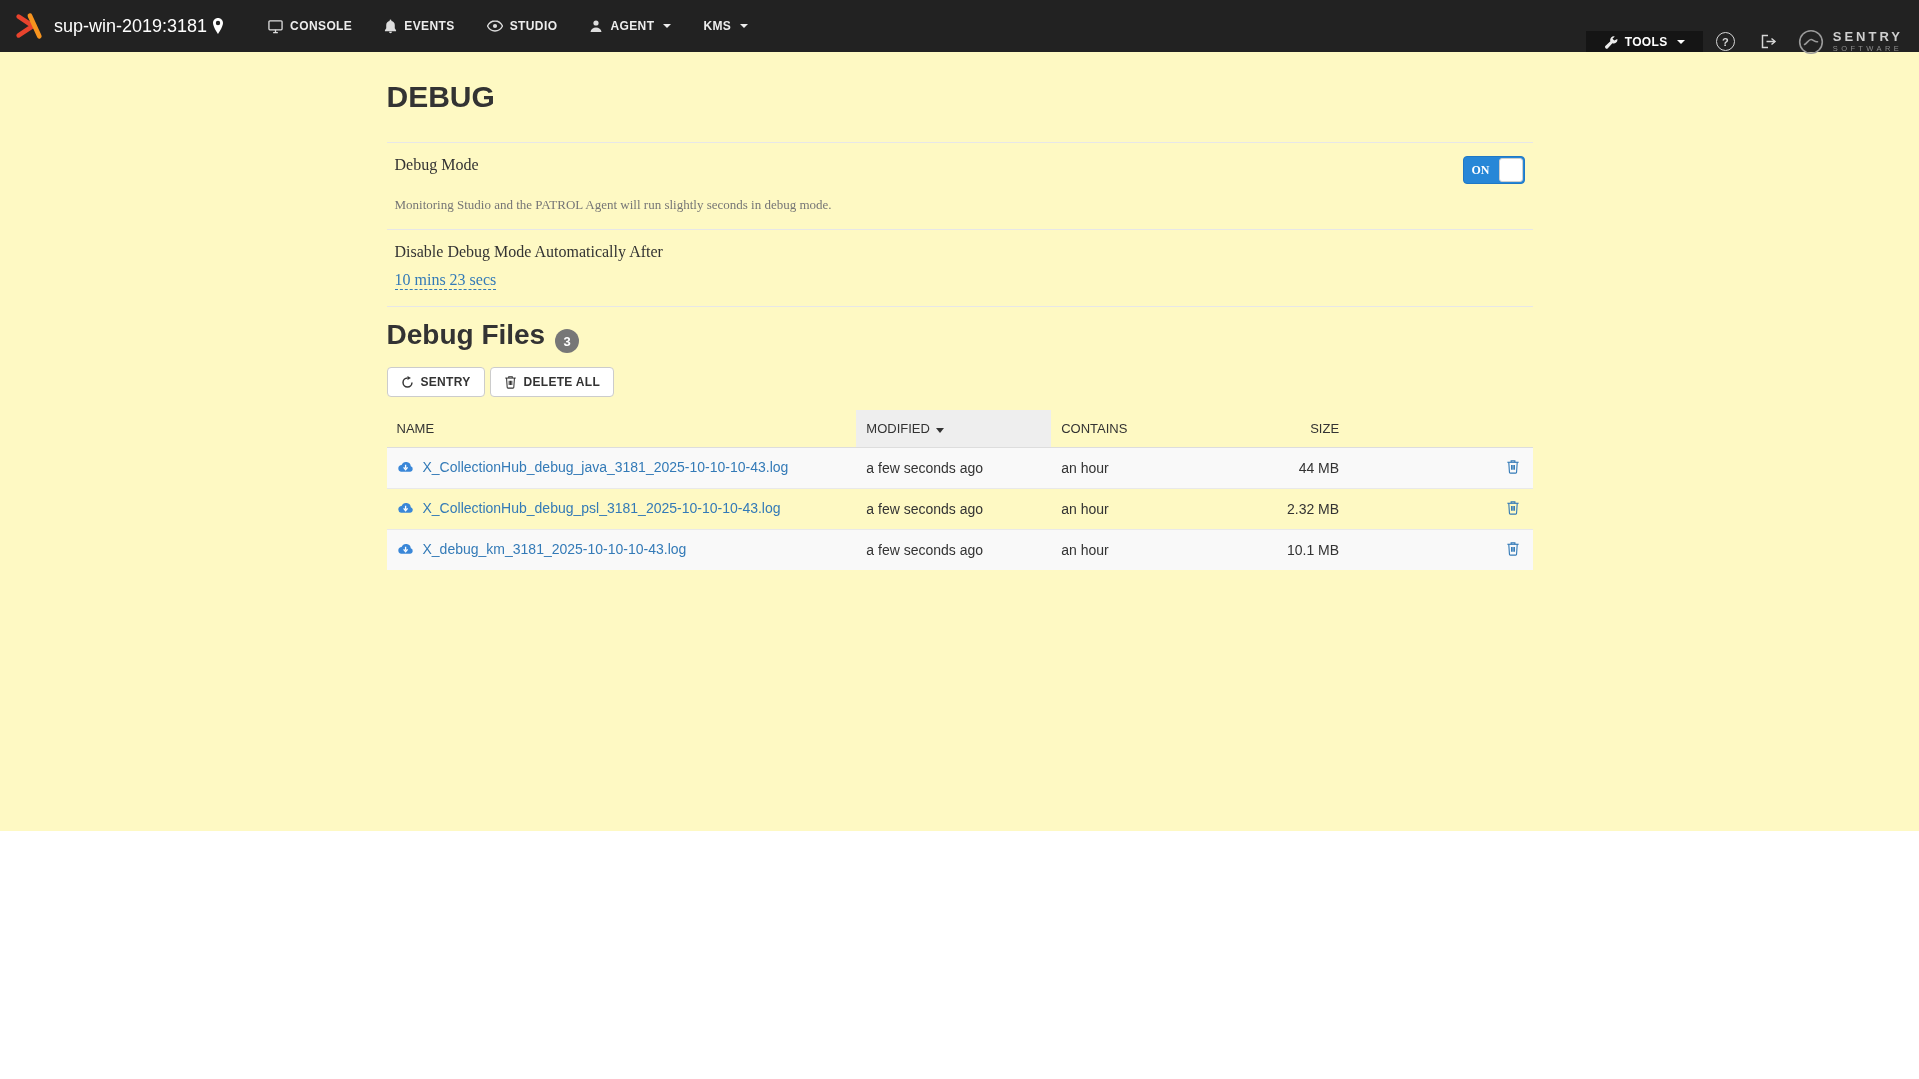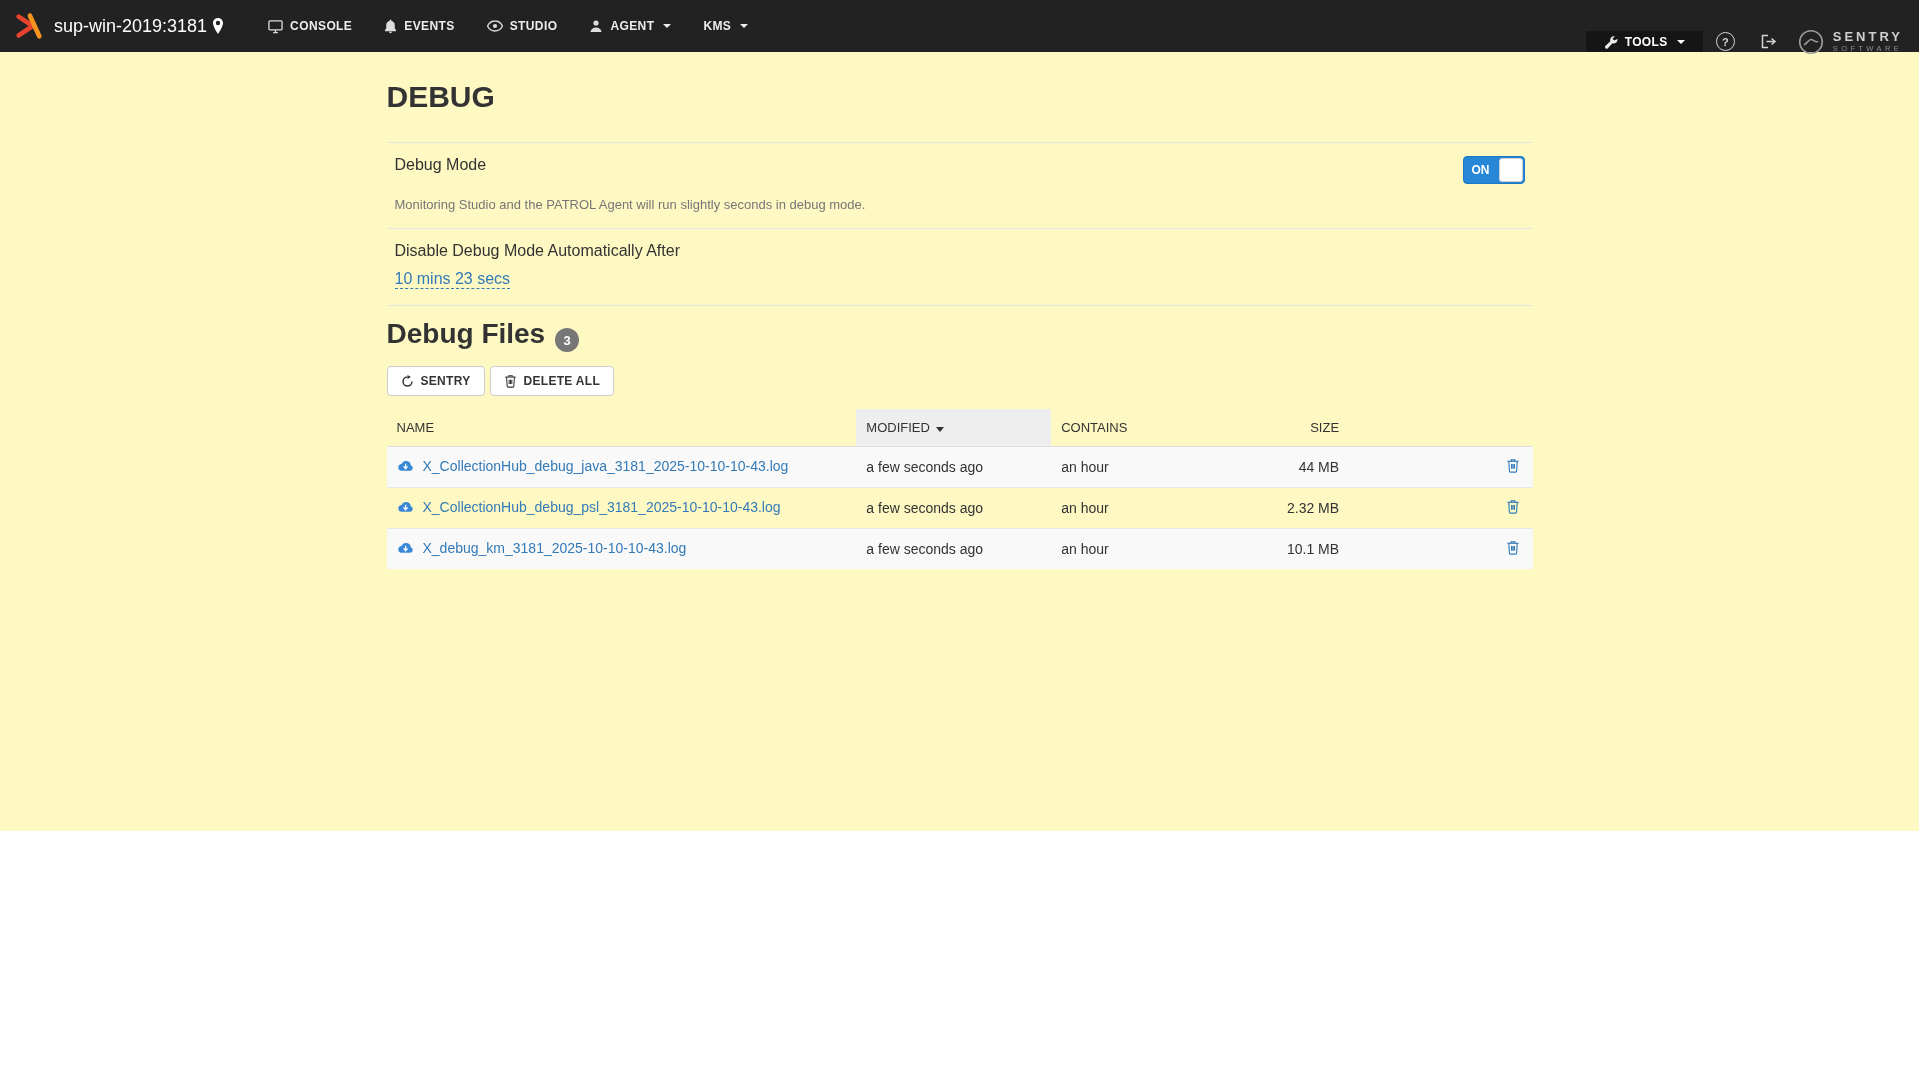--- a/index.html
+++ b/index.html
@@ -41,21 +41,21 @@
   }
   .brand-right { display:flex; align-items:center; gap:9px; padding:0 16px 0 8px; }
   .brand-text { display:flex; flex-direction:column; line-height:1.15; }
   .brand-line1 { font-size:13px; letter-spacing:3px; color:#cfcfcf; font-weight:bold; }
   .brand-line2 { font-size:7.5px; letter-spacing:3.4px; color:#8d8d8d; }
 
   
   .container { width:1146px; margin:0 auto; }
   .page-title { font-size:30px; font-weight:bold; color:#333; margin:28px 0 28px; }
 
-  .panel { border-top:1px solid #e7e7e7; border-bottom:1px solid #e7e7e7; }
+  .panel { border-top:1px solid #e7e7e7; border-bottom:1px solid #e7e7e7;font-family:Liberation Serif, serif; }
   .panel-section { padding:13px 8px 16px; }
   .panel-section + .panel-section { border-top:1px solid #e7e7e7; }
   .row-between { display:flex; justify-content:space-between; align-items:flex-start; }
   .field-label { font-size:16px; color:#333; }
   .muted { font-size:13px; color:#767676; margin-top:13px; }
 
   .toggle {
     width:62px; height:28px; background:#2787d7; border:1px solid #1f78c6;
     border-radius:4px; display:flex; align-items:center; cursor:pointer; flex:0 0 auto;
   }

